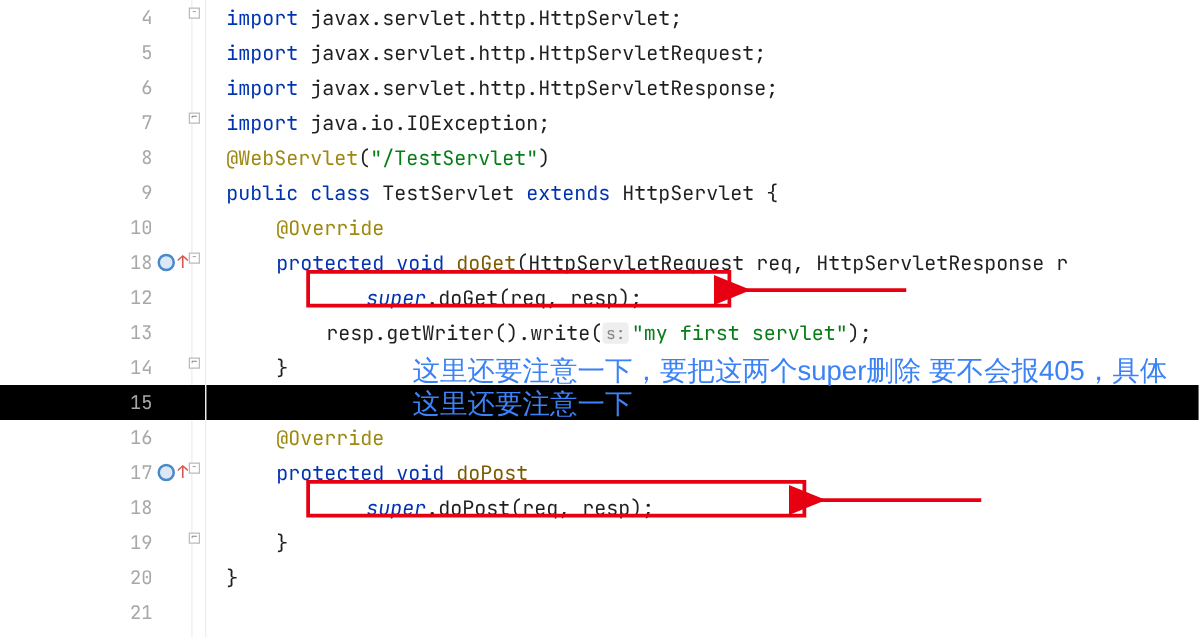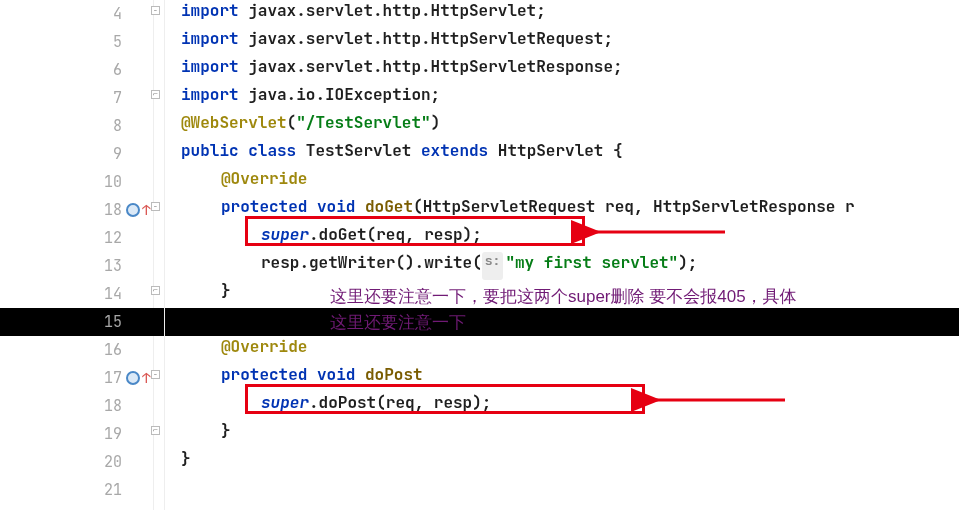--- a/index.html
+++ b/index.html
@@ -73,51 +73,51 @@
     color: #888;
   }
   .code-area {
     flex: 1;
     position: relative;
     overflow: hidden;
   }
   .code-line {
     height: 28px;
     display: flex;
+    align-items: center;
     white-space: pre;
     padding-left: 16px;
-    font-weight: bold;
   }
   .hl-line { background: #000000; }
   .kw { color: #0033b3; }
   .ann { color: #9e880d; }
   .str { color: #067d17; }
   .fn { color: #7a5c00; }
   .plain { color: #1f1f1f; }
-  .italic { font-style: italic; }
+  .italic { font-style: italic; margin-left: 32px; }
   .param-hint {
     background: #eee;
     border-radius: 3px;
     padding: 0 3px;
     font-size: 13px;
     color: #888;
     margin-right: 2px;
   }
 
   .red-box {
     position: absolute;
     border: 3px solid #e60012;
     background: transparent;
     pointer-events: none;
   }
   .anno-text {
     position: absolute;
-    color: #701a75;
+    color: #3b82f6;
     font-family: "Microsoft YaHei", sans-serif;
-    font-size: 17px;
+    font-size: 22px;
     line-height: 26px;
     pointer-events: none;
   }
   svg.arrow {
     position: absolute;
     pointer-events: none;
     overflow: visible;
   }
 </style>
 </head>

